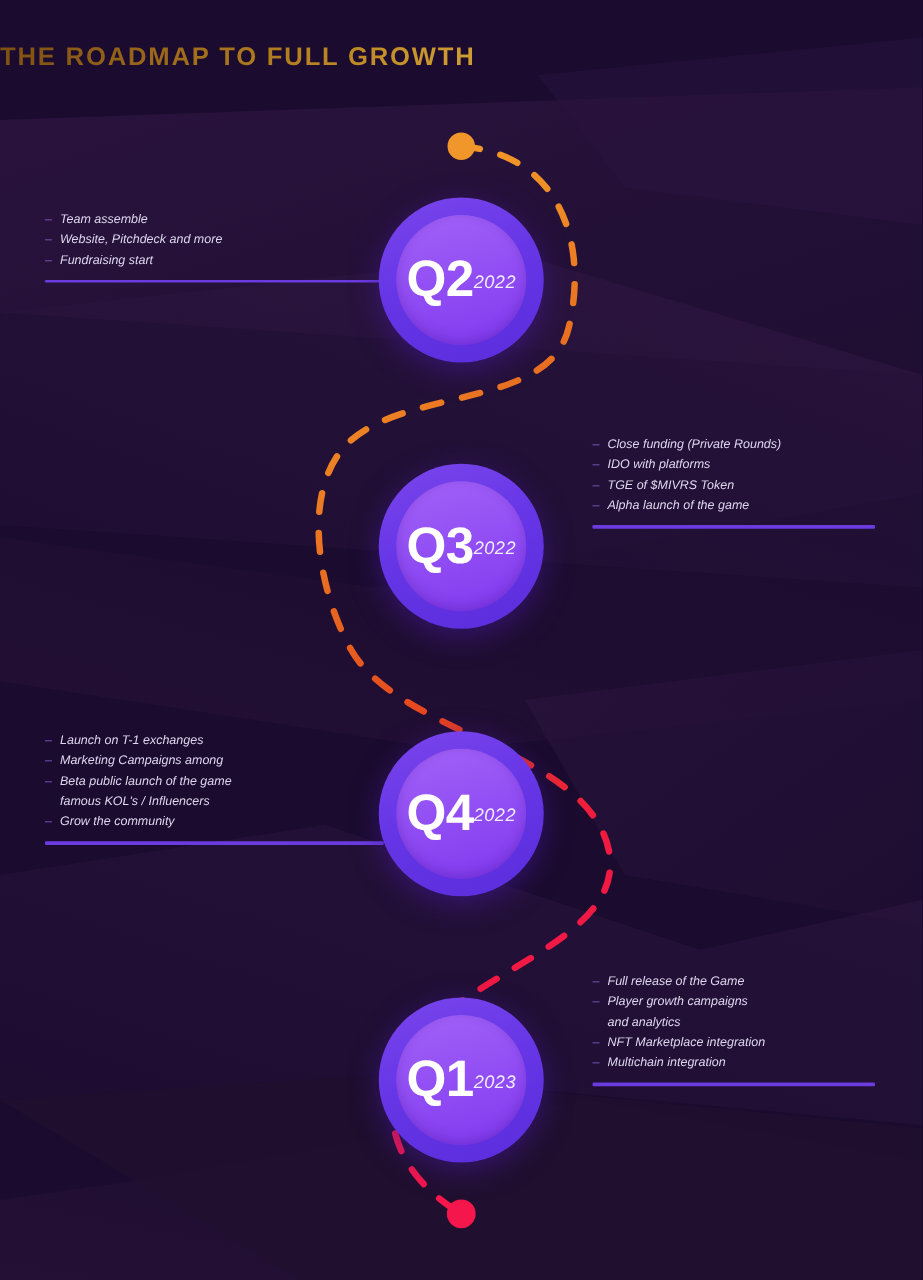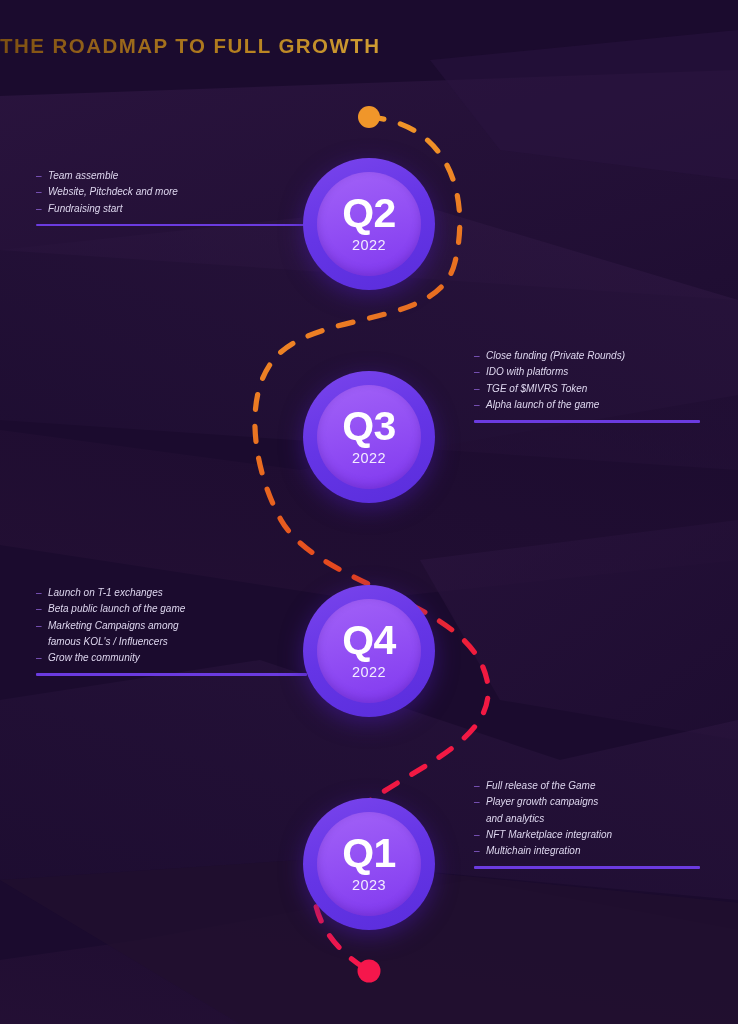--- a/index.html
+++ b/index.html
@@ -50,38 +50,39 @@
     width: 132px; height: 132px;
     border-radius: 50%;
     background: linear-gradient(160deg, #7a45ec 0%, #6535e6 48%, #5a2ddc 100%);
     box-shadow: 0 6px 22px rgba(70,25,160,.55);
     display: flex; align-items: center; justify-content: center;
   }
   .node .inner {
     width: 104px; height: 104px;
     border-radius: 50%;
     background: linear-gradient(165deg, #a262f7 0%, #9350f4 45%, #8139ef 100%);
-    display: flex; flex-direction: column;
+    display: flex; 
     align-items: center; justify-content: center;
     box-shadow: inset 0 -3px 9px rgba(70,20,150,.30);
   }
   .node .q {
     color: #ffffff;
     font-size: 41px;
     font-weight: bold;
     line-height: 40px;
     letter-spacing: -0.5px;
     margin-top: -3px;
   }
   .node .yr {
     color: #f3ecff;
     font-size: 14.5px;
     line-height: 16px;
     letter-spacing: .4px;
     margin-top: 4px;
+    font-style: italic;
   }
 
   
   .block { position: absolute; z-index: 4; }
   .block ul { list-style: none; }
   .block li {
     color: #ded7ef;
     font-size: 10px;
     line-height: 16.3px;
     white-space: nowrap;
@@ -189,22 +190,22 @@
 
   <div class="node" style="left:303px; top:585px;">
     <div class="inner">
       <div class="q">Q4</div>
       <div class="yr">2022</div>
     </div>
   </div>
   <div class="block left" style="left:36px; top:564px; width:271px;margin-top:21px;">
     <ul>
       <li><span class="d">–</span><span>Launch on T-1 exchanges</span></li>
+      <li><span class="d">–</span><span>Marketing Campaigns among</span></li>
       <li><span class="d">–</span><span>Beta public launch of the game</span></li>
-      <li><span class="d">–</span><span>Marketing Campaigns among</span></li>
       <li class="cont"><span>famous KOL's / Influencers</span></li>
       <li><span class="d">–</span><span>Grow the community</span></li>
     </ul>
     <div class="rule" style="width:271px;"></div>
   </div>
 
   <div class="node" style="left:303px; top:798px;text-align:right;">
     <div class="inner">
       <div class="q">Q1</div>
       <div class="yr">2023</div>

